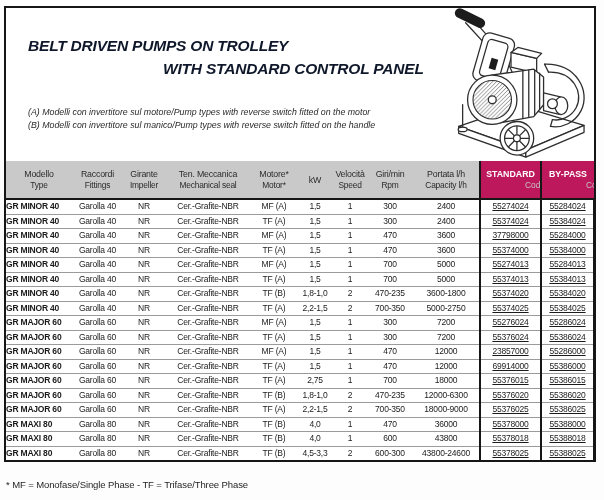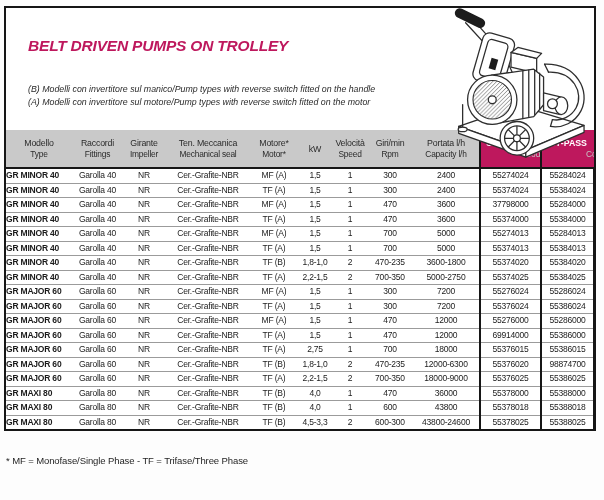--- a/index.html
+++ b/index.html
@@ -8,71 +8,72 @@
     font-family:"Liberation Sans","DejaVu Sans",sans-serif;color:#1b1b1b;
     overflow:hidden;
   }
   .frame{
     position:absolute;left:4px;top:6px;width:588px;
     border:2px solid #161616;background:#ffffff;
   }
   .titles{padding:26px 0 0 22px;}
   .title-line{
     font-style:italic;font-weight:bold;font-size:15.5px;line-height:23px;
-    letter-spacing:-0.2px;color:#be185d;white-space:nowrap;
+    letter-spacing:-0.2px;color:#0f172a;white-space:nowrap;
   }
   .title-line2{margin-left:135px;}
   .notes{margin:26px 0 0 22px;}
   .note-line{
     font-style:italic;font-size:8.8px;line-height:13px;color:#2a2a2a;white-space:nowrap;
   }
   .illustration{position:absolute;top:0;right:4px;width:158px;height:152px;}
   table.pump-table{
-    width:588px;table-layout:fixed;border-collapse:collapse;margin-top:21px;
+    width:588px;table-layout:fixed;border-collapse:collapse;margin-top:29px;
   }
   th,td{overflow:hidden;white-space:nowrap;}
   th{
     font-weight:normal;text-align:center;vertical-align:middle;
     padding:8px 0 7px 0;border-bottom:2px solid #161616;
   }
   th.light{background:#c9c9c9;color:#2b2b2b;}
   th.dark{background:#be185d;color:#ffffff;border-left:2px solid #161616;}
   th .h1{font-size:8.8px;line-height:11px;}
   th.dark .h1{font-weight:bold;}
   th .h2{font-size:8.4px;line-height:11px;}
   th.dark .h2{color:#c5c5c5;padding-left:44px;}
   th.light .h1,th.light .h2{letter-spacing:-0.2px;}
   tbody td{
     font-size:8.5px;line-height:11.5px;padding:1px 2px;
     text-align:center;border-top:1px solid #9b9b9b;letter-spacing:-0.2px;
   }
   tbody tr:first-child td{border-top:none;}
   tbody td.c0{text-align:left;font-weight:bold;padding-left:0;}
-  tbody td.c9,tbody td.c10{border-left:2px solid #161616;}
+  tbody td.c9,tbody td.c10{border-left:2px solid #161616;text-decoration:underline;}
   tbody td.c10{border-right:2px solid #161616;}
   .footnote{
-    position:absolute;left:6px;top:455px;font-size:9.5px;color:#1f1f1f;
+    position:absolute;left:6px;top:479px;font-size:9.5px;color:#1f1f1f;
     letter-spacing:-0.1px;
   }
   svg .ln{fill:none;stroke:#2e2e2e;stroke-width:1.3;stroke-linejoin:round;stroke-linecap:round;}
   svg .fw{fill:#ffffff;stroke:#2e2e2e;stroke-width:1.3;stroke-linejoin:round;}
   svg .bk{fill:#1c1c1c;stroke:none;}
 </style>
 </head>
 <body>
 
 <div class="frame">
 
   <div class="titles">
     <div class="title-line">BELT DRIVEN PUMPS ON TROLLEY</div>
+    <div class="title-line title-line2">WITH STANDARD CONTROL PANEL</div>
   </div>
 
   <div class="notes">
+    <div class="note-line">(A) Modelli con invertitore sul motore/Pump types with reverse switch fitted on the motor</div>
     <div class="note-line">(B) Modelli con invertitore sul manico/Pump types with reverse switch fitted on the handle</div>
-    <div class="note-line">(A) Modelli con invertitore sul motore/Pump types with reverse switch fitted on the motor</div>
   </div>
 
   <div class="illustration">
     <svg width="158" height="152" viewBox="0 0 160 154">
       <defs>
         <pattern id="fins" width="4" height="4" patternUnits="userSpaceOnUse">
           <path d="M0 4 L4 0" stroke="#555" stroke-width="0.7" fill="none"></path>
         </pattern>
       </defs>
 
@@ -314,21 +315,21 @@
         <tr>
           <td class="c0">GR MAJOR 60</td>
           <td class="c1">Garolla 60</td>
           <td class="c2">NR</td>
           <td class="c3">Cer.-Grafite-NBR</td>
           <td class="c4">MF (A)</td>
           <td class="c5">1,5</td>
           <td class="c6">1</td>
           <td class="c7">470</td>
           <td class="c8">12000</td>
-          <td class="c9">55276000</td>
+          <td class="c9">23857000</td>
           <td class="c10">55286000</td>
         </tr>
         <tr>
           <td class="c0">GR MAJOR 60</td>
           <td class="c1">Garolla 60</td>
           <td class="c2">NR</td>
           <td class="c3">Cer.-Grafite-NBR</td>
           <td class="c4">TF (A)</td>
           <td class="c5">1,5</td>
           <td class="c6">1</td>
@@ -354,21 +355,21 @@
           <td class="c0">GR MAJOR 60</td>
           <td class="c1">Garolla 60</td>
           <td class="c2">NR</td>
           <td class="c3">Cer.-Grafite-NBR</td>
           <td class="c4">TF (B)</td>
           <td class="c5">1,8-1,0</td>
           <td class="c6">2</td>
           <td class="c7">470-235</td>
           <td class="c8">12000-6300</td>
           <td class="c9">55376020</td>
-          <td class="c10">98874700</td>
+          <td class="c10">55386020</td>
         </tr>
         <tr>
           <td class="c0">GR MAJOR 60</td>
           <td class="c1">Garolla 60</td>
           <td class="c2">NR</td>
           <td class="c3">Cer.-Grafite-NBR</td>
           <td class="c4">TF (A)</td>
           <td class="c5">2,2-1,5</td>
           <td class="c6">2</td>
           <td class="c7">700-350</td>

